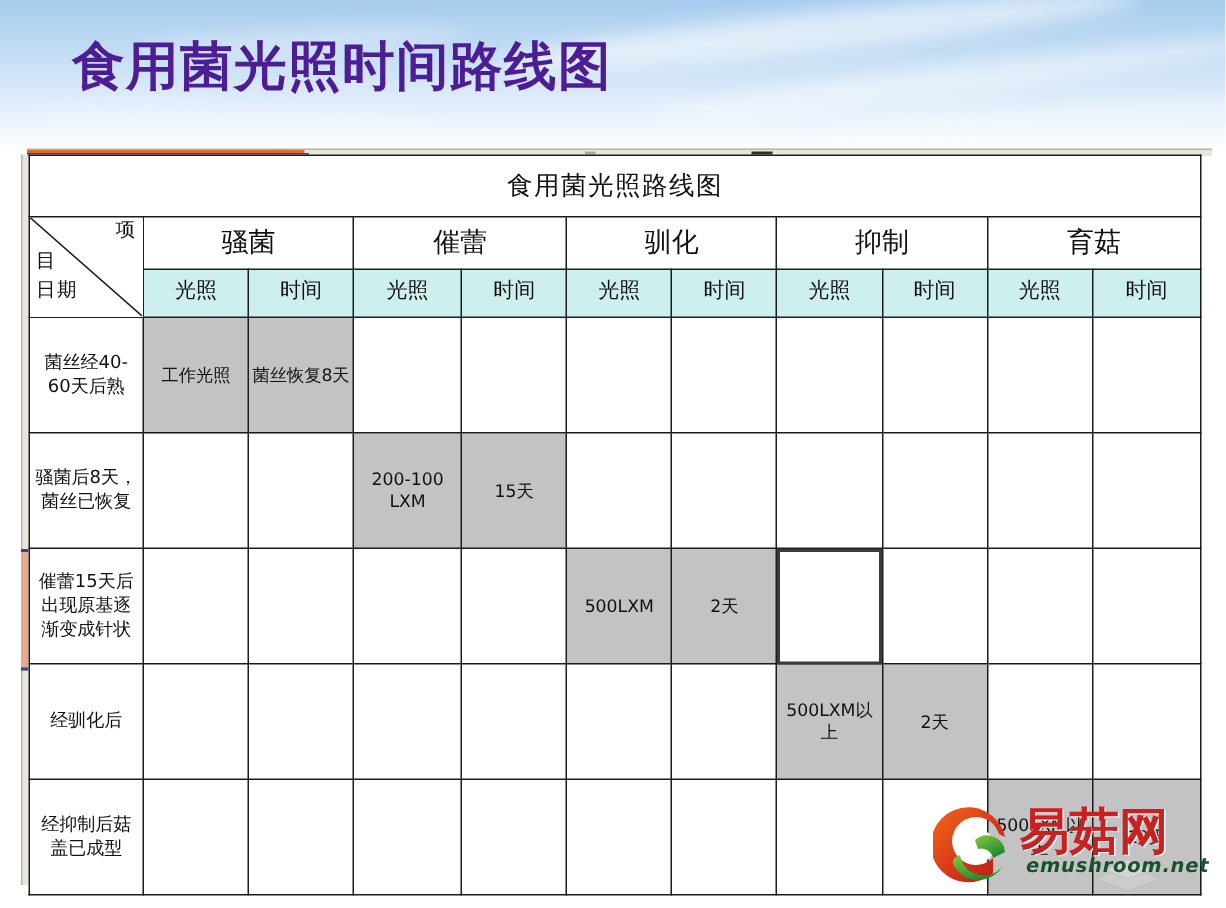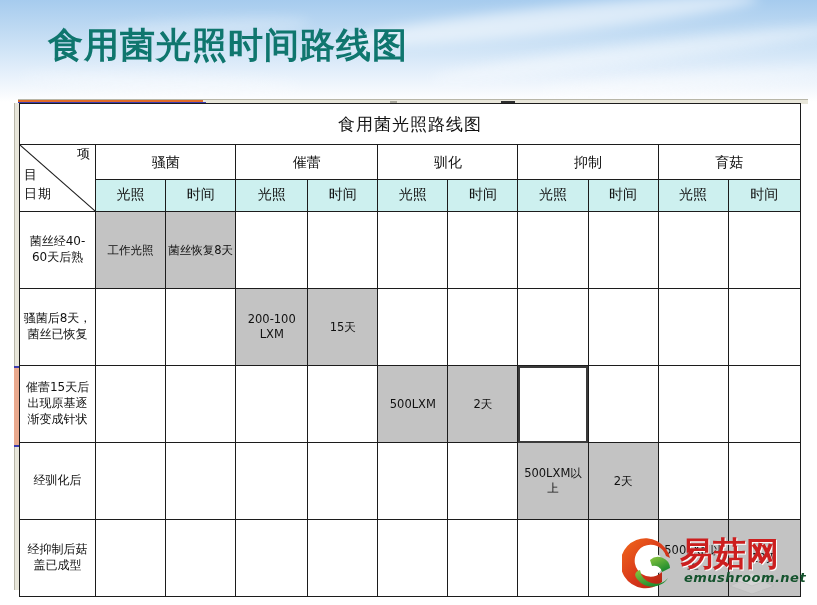--- a/index.html
+++ b/index.html
@@ -47,21 +47,21 @@
   .wisp5 { left: 20px;  top: 74px; width: 280px; height: 16px; transform: rotate(2deg); opacity: .45;}
 
   
   .slide-title {
     position: absolute;
     left: 48px;
     top: 28px;
     font-family: "DejaVu Sans", "Liberation Sans", sans-serif;
     font-size: 35px;
     font-weight: bold;
-    color: #0f766e;
+    color: #4c1d95;
     letter-spacing: 1px;
     white-space: nowrap;
     line-height: 1;
   }
 
   
   .topbar {
     position: absolute;
     left: 18px; top: 99px;
     width: 790px; height: 4px;
@@ -121,21 +121,21 @@
     line-height: 1.30;
     background: #ffffff;
   }
   td.title-cell {
     font-size: 17px;
     height: 38px;
     letter-spacing: 1px;
     border-bottom: 1px solid #1c1c1c;
   }
   td.grp {
-    font-size: 14px;
+    font-size: 18px;
     height: 32px;
     margin-top: 47px;
   }
   td.sub {
     font-size: 14px;
     height: 29px;
     background: #cdf0ef;
     font-family: Liberation Serif, serif;
   }
   td.corner {

